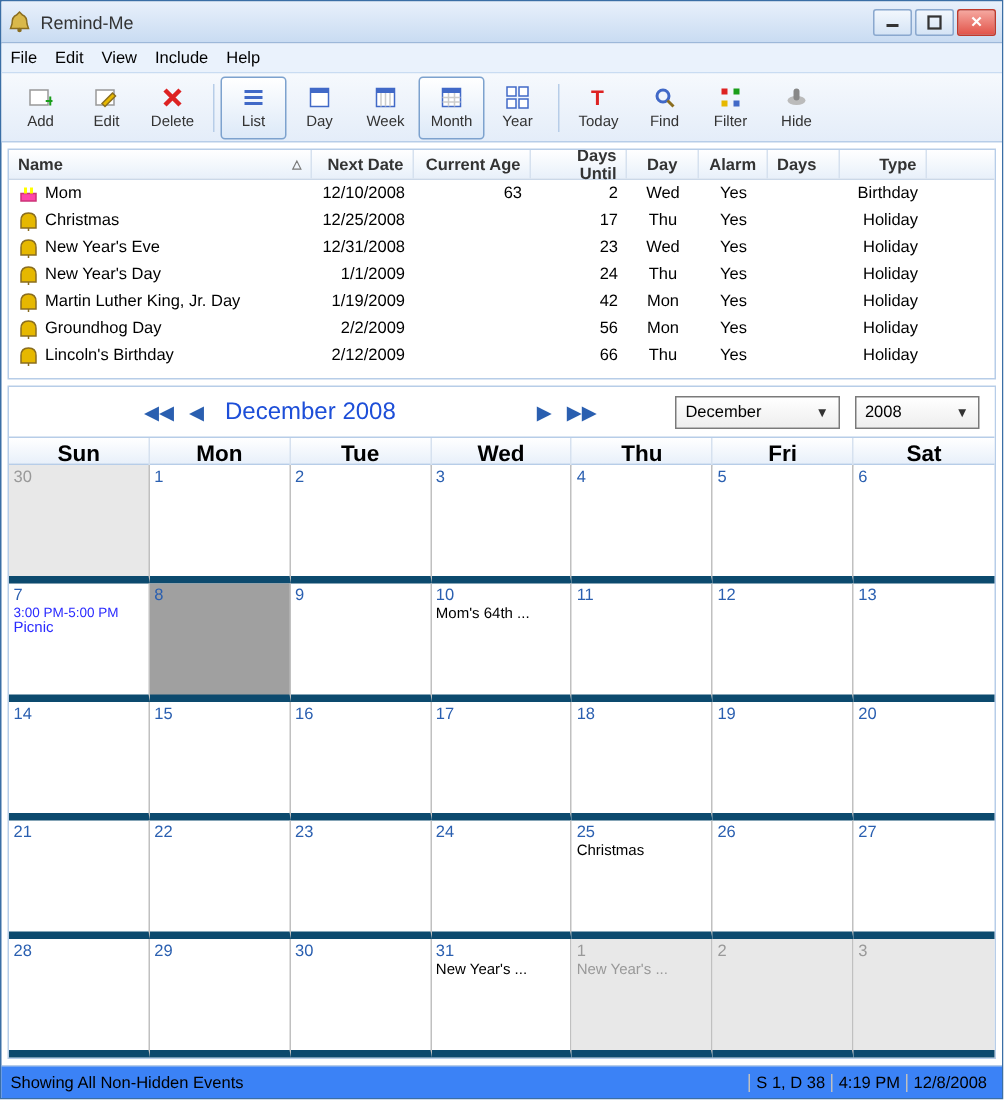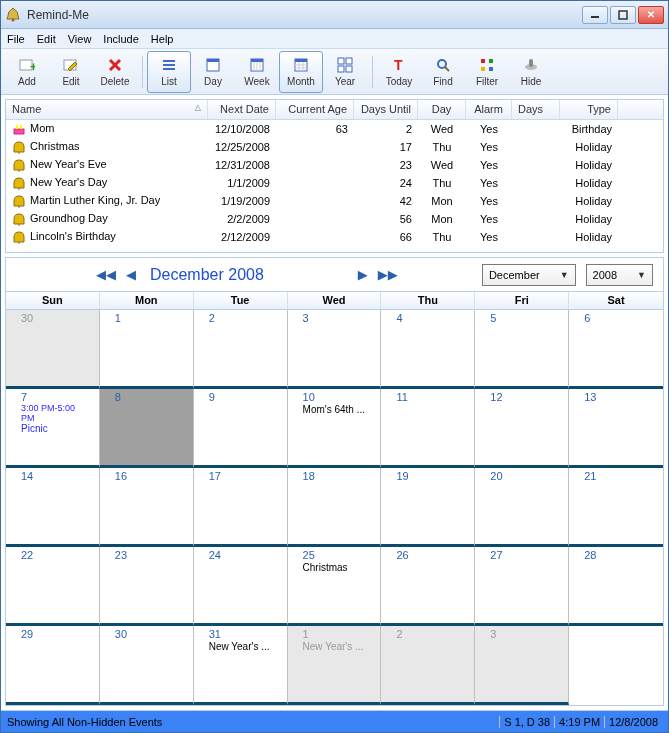--- a/index.html
+++ b/index.html
@@ -15,39 +15,39 @@
 .menubar span { cursor: default; }
 .toolbar { height: 46px; background: linear-gradient(#f6f9fd, #e4edf9); display: flex; align-items: center; padding: 2px 4px; gap: 0; border-bottom: 1px solid #b7cde8; }
 .tool-btn { width: 44px; height: 42px; display: flex; flex-direction: column; align-items: center; justify-content: center; gap: 2px; cursor: default; border: 1px solid transparent; border-radius: 3px; }
 .tool-btn.active { border: 1px solid #7da2ce; background: linear-gradient(#fff, #dce9f8); }
 .tool-btn .icon { width: 20px; height: 18px; display: flex; align-items: center; justify-content: center; }
 .tool-btn .lbl { font-size: 10px; color: #333; }
 .sep { width: 6px; height: 40px; margin: 0 2px; display: flex; align-items: center; justify-content: center; }
 .sep::before { content: ""; width: 1px; height: 32px; background: #b7cde8; }
 .list-panel { border: 1px solid #b7cde8; margin: 4px; height: 154px; display: flex; flex-direction: column; overflow: hidden; }
 .list-header { display: flex; background: linear-gradient(#fff, #e8f0fa); border-bottom: 1px solid #cbd8e8; height: 20px; font-size: 11px; }
-.list-header .col { border-right: 1px solid #d6e1ef; padding: 3px 6px; color: #333; display: flex; align-items: flex-start; }
+.list-header .col { border-right: 1px solid #d6e1ef; padding: 3px 6px; color: #333; display: flex; align-items: center; font-weight: bold; }
 .list-body { overflow-y: auto; flex: 1; }
 .list-row { display: flex; height: 18px; align-items: center; font-size: 11px; }
 .list-row .cell { padding: 0 6px; overflow: hidden; white-space: nowrap; }
 .row-icon { width: 14px; height: 14px; margin-right: 4px; display: inline-block; vertical-align: middle; }
 .cal-panel { flex: 1; border: 1px solid #b7cde8; margin: 0 4px 4px 4px; display: flex; flex-direction: column; }
 .cal-nav { height: 34px; display: flex; align-items: center; padding: 0 10px; background: #fff; border-bottom: 1px solid #b7cde8; }
 .nav-arrows { display: flex; gap: 10px; color: #2a5fb0; font-size: 13px; margin-left: 80px; }
 .nav-arrows span { cursor: default; }
 .cal-title { color: #1d4ed8; font-size: 16px; font-weight: normal; margin: 0 14px; }
 .nav-sel { margin-left: auto; display: flex; gap: 10px; }
-.sel-box { border: 1px solid #7a7a7a; background: linear-gradient(#fff,#eee); height: 22px; padding: 0 6px; display: flex; align-items: center; font-size: 11px; gap: 20px; min-width: 90px; cursor: default; }
+.sel-box { border: 1px solid #7a7a7a; background: linear-gradient(#fff,#eee); height: 22px; padding: 0 6px; display: flex; align-items: center; font-size: 11px; gap: 36px; min-width: 90px; cursor: default; }
 .sel-box.small { min-width: 60px; }
 .sel-box .arrow { font-size: 9px; color: #333; }
 .cal-head { display: grid; grid-template-columns: repeat(7, 1fr); background: linear-gradient(#fff,#e8f0fa); border-bottom: 1px solid #b7cde8; height: 18px; }
-.cal-head div { text-align: center; font-size: 11px; font-weight: bold; padding-top: 2px; border-right: 1px solid #d6e1ef; }
+.cal-head div { text-align: center; font-size: 15px; font-weight: bold; padding-top: 2px; border-right: 1px solid #d6e1ef; }
 .cal-head div:last-child { border-right: none; }
 .cal-grid { flex: 1; display: grid; grid-template-columns: repeat(7, 1fr); grid-template-rows: repeat(5, 1fr); }
-.cal-cell { border-right: 1px solid #c0c0c0; border-bottom: 3px solid #0c4a6e; padding: 2px 15px; font-size: 11px; position: relative; overflow: hidden; }
+.cal-cell { border-right: 1px solid #c0c0c0; border-bottom: 5px solid #0c4a6e; padding: 2px 3px; font-size: 11px; position: relative; overflow: hidden; }
 .cal-cell:nth-child(7n) { border-right: none; }
 .cal-cell .num { color: #2a5fb0; font-size: 11px; }
 .cal-cell.other .num { color: #999; }
 .cal-cell.other { background: #e8e8e8; }
 .cal-cell.highlight { background: #a0a0a0; }
 .cal-cell .ev { font-size: 10px; color: #000; margin-top: 1px; white-space: nowrap; overflow: hidden; text-overflow: ellipsis; }
 .cal-cell .ev.faded { color: #999; }
 .cal-cell .time { color: #2a2aff; font-size: 9px; }
 .cal-cell .picnic { color: #2a2aff; font-size: 10px; }
 .statusbar { height: 22px; border-top: 1px solid #b7cde8; display: flex; align-items: center; font-size: 11px; padding: 0 6px; background: #3b82f6; }
@@ -406,20 +406,23 @@
         <div class="cal-cell">
           <div class="num">12</div>
         </div>
         <div class="cal-cell">
           <div class="num">13</div>
         </div>
         <div class="cal-cell">
           <div class="num">14</div>
         </div>
         <div class="cal-cell">
+          <div class="num">15</div>
+        </div>
+        <div class="cal-cell">
           <div class="num">16</div>
         </div>
         <div class="cal-cell">
           <div class="num">17</div>
         </div>
         <div class="cal-cell">
           <div class="num">18</div>
         </div>
         <div class="cal-cell">
           <div class="num">19</div>

